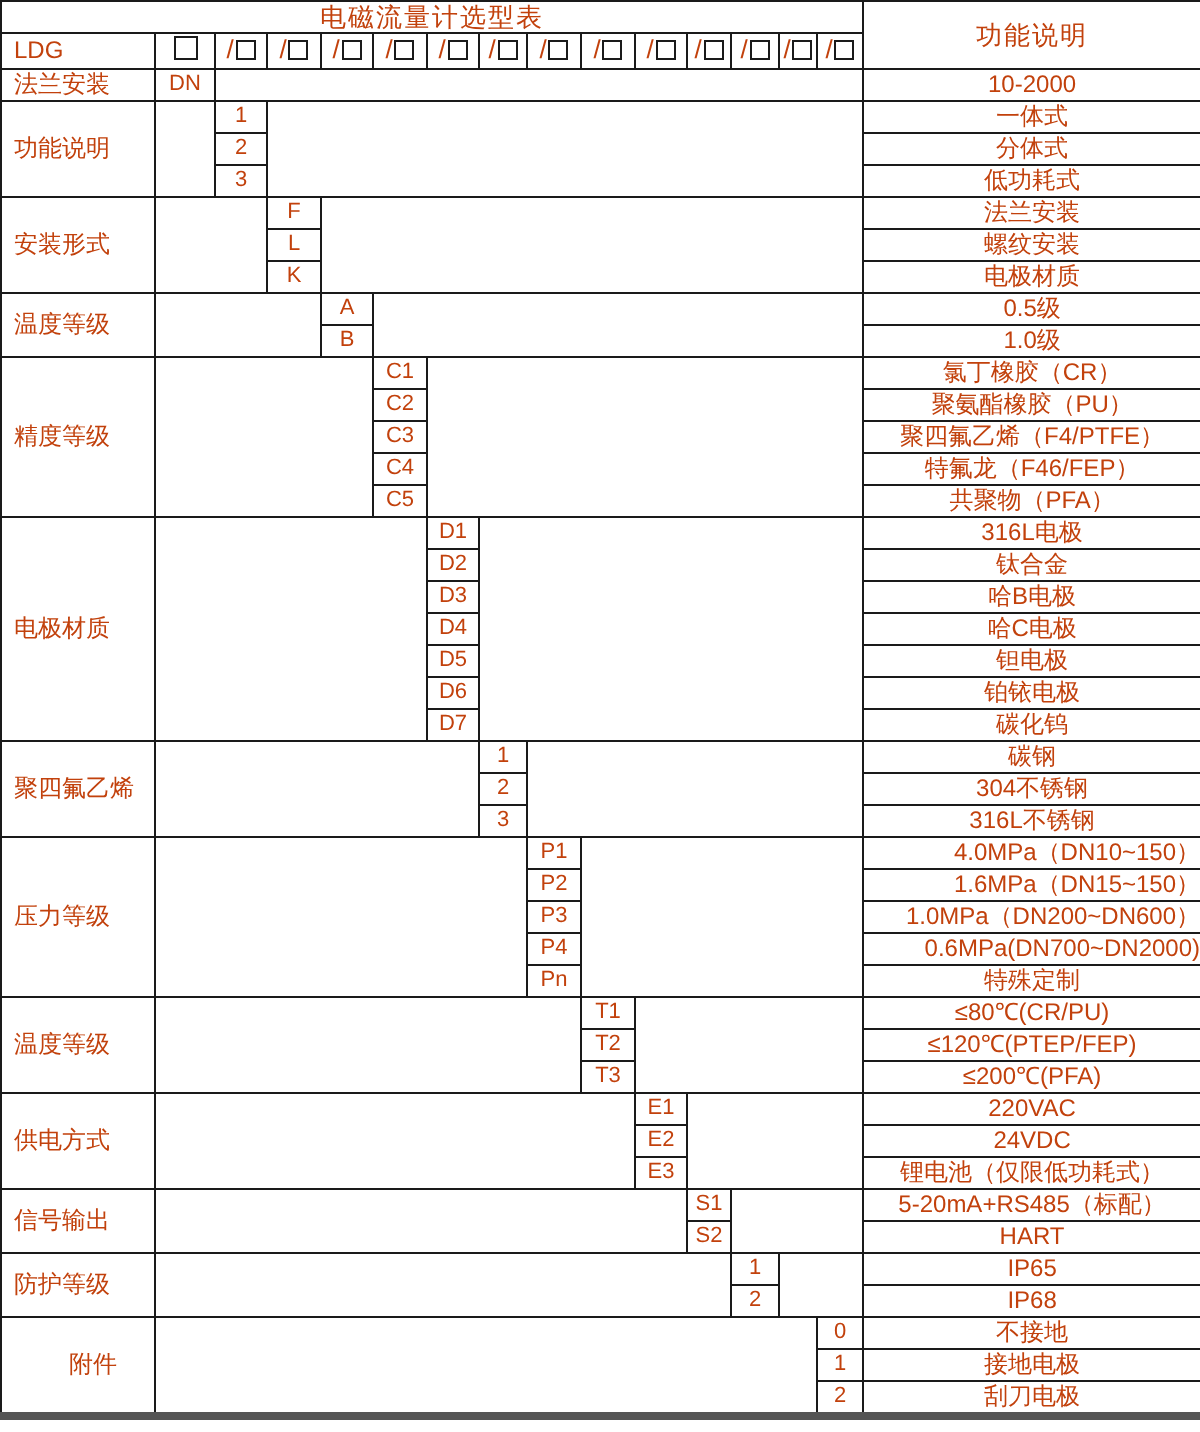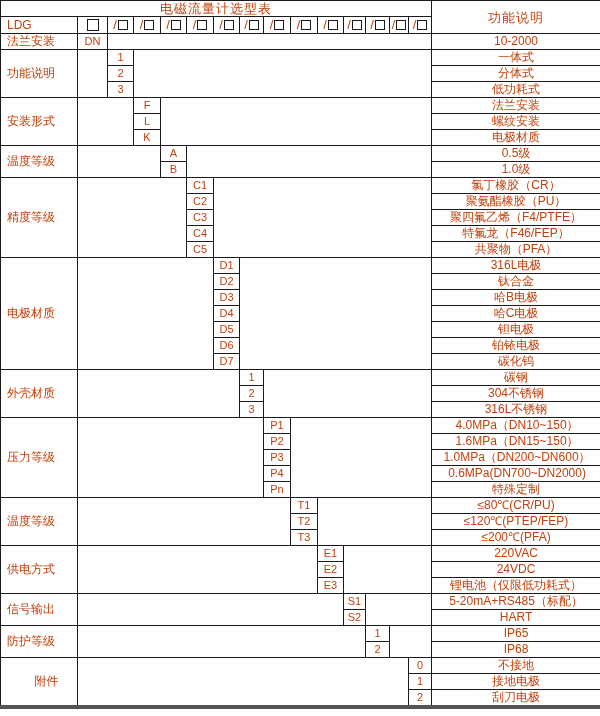--- a/index.html
+++ b/index.html
@@ -18,21 +18,21 @@
     padding:0;height:15px;line-height:15px;
     overflow:hidden;white-space:nowrap;
     text-align:center;vertical-align:middle;
   }
   td.title{font-size:13px;letter-spacing:1px;}
   td.fhead{font-size:13px;letter-spacing:1px;}
   td.cat{text-align:left;padding-left:6px;}
   td.cat.center{text-align:center;padding-left:15px;}
   td.code{font-size:11px;}
   td.desc{font-size:12px;}
-  td.desc.left{text-align:center;padding-left:2px;}
+  td.desc.left{text-align:right;padding-left:2px;}
   .box{
     display:inline-block;width:8px;height:8px;
     border:1px solid #1a1a1a;vertical-align:-1px;background:#fff;
   }
   .box.big{width:10px;height:10px;vertical-align:-2px;}
   .slash{font-size:13px;margin-right:1px;}
 </style>
 </head>
 <body>
 
@@ -172,21 +172,21 @@
       </tr>
       <tr>
         <td class="code">D6</td>
         <td class="desc">铂铱电极</td>
       </tr>
       <tr>
         <td class="code">D7</td>
         <td class="desc">碳化钨</td>
       </tr>
       <tr>
-        <td class="cat" rowspan="3">外壳材质</td>
+        <td class="cat" rowspan="3">聚四氟乙烯</td>
         <td rowspan="3" colspan="6"></td>
         <td class="code">1</td>
         <td rowspan="3" colspan="7"></td>
         <td class="desc">碳钢</td>
       </tr>
       <tr>
         <td class="code">2</td>
         <td class="desc">304不锈钢</td>
       </tr>
       <tr>

